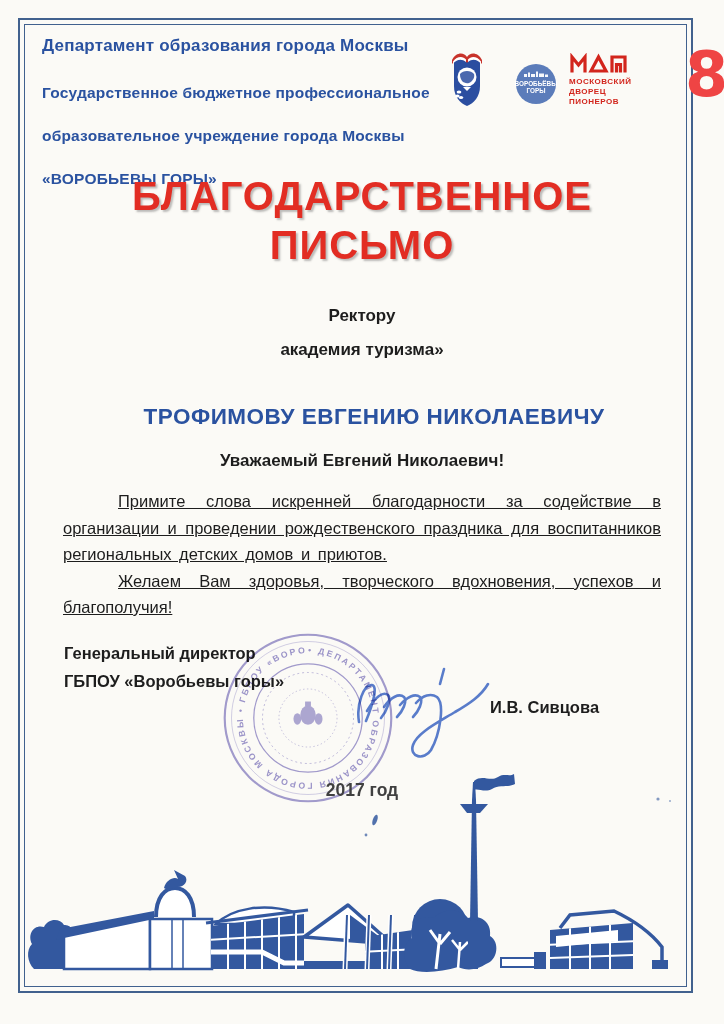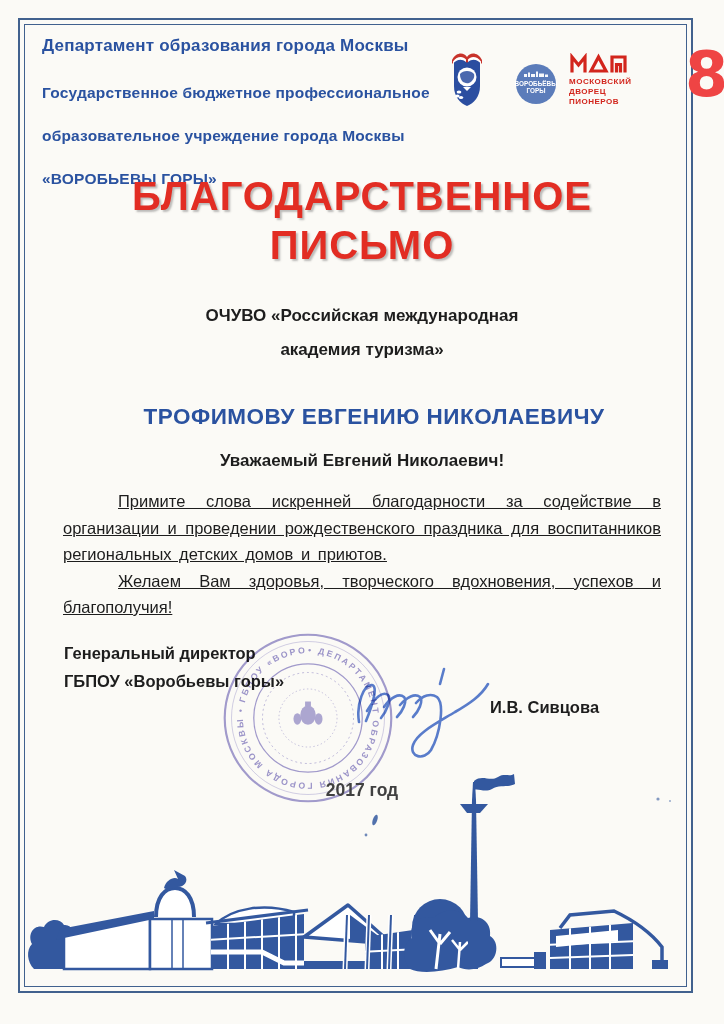--- a/index.html
+++ b/index.html
@@ -116,21 +116,21 @@
     </div>
     <div class="mdp-80">80</div>
   </div>
 
   <div class="title">
     <div>БЛАГОДАРСТВЕННОЕ</div>
     <div>ПИСЬМО</div>
   </div>
 
   <div class="addr">
-    <div>ОЧУВО «Российская международная</div>
+    <div>Ректору</div>
     <div>академия туризма»</div>
   </div>
   <div class="big-name">ТРОФИМОВУ ЕВГЕНИЮ НИКОЛАЕВИЧУ</div>
 
   <div class="salut">Уважаемый Евгений Николаевич!</div>
 
   <div class="body-txt">
     <p>Примите слова искренней благодарности за содействие в организации и проведении рождественского праздника для воспитанников региональных детских домов и приютов.</p>
     <p>Желаем Вам здоровья, творческого вдохновения, успехов и благополучия!</p>
   </div>

